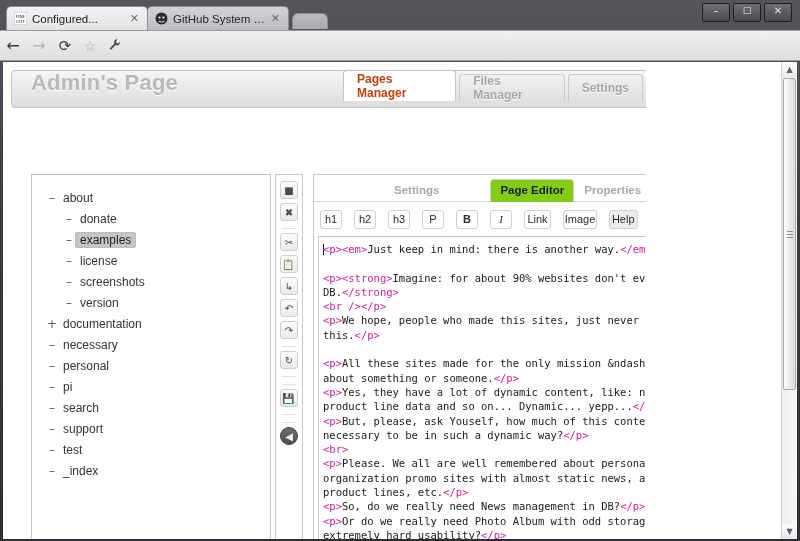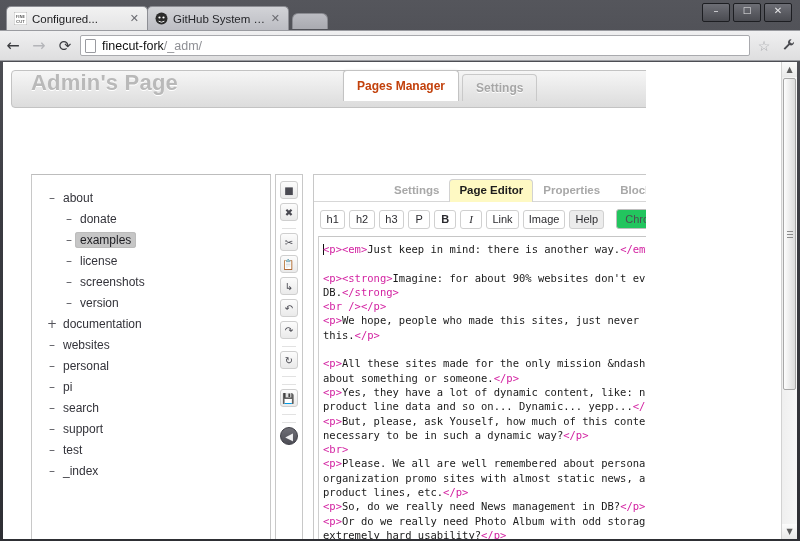--- a/index.html
+++ b/index.html
@@ -156,22 +156,22 @@
   .edit-panel{
     position:absolute;left:310px;top:112px;width:450px;height:419px;
     background:#fff;border:1px solid #c8c8c8;box-sizing:border-box;overflow:hidden;
   }
   .subtabs{display:flex;align-items:flex-end;height:26px;padding-left:70px;border-bottom:1px solid #d7d7d7;}
   .stab{
     font-size:11.5px;padding:4px 9px 5px;box-sizing:border-box;
     border:1px solid transparent;border-bottom:none;border-radius:4px 4px 0 0;
   }
   .stab.idle{color:#a8a8a8;font-weight:bold;}
-  .stab.active{color:#1c1c1c;font-weight:bold;background:#fef9c3;border-color:#d2d2d2;margin-bottom:-1px;padding-bottom:6px;}
-  .fmtbar{display:flex;align-items:center;gap:4px;padding:7px 0 7px 6px;}
+  .stab.active{color:#1c1c1c;font-weight:bold;background:#84cc16;border-color:#d2d2d2;margin-bottom:-1px;padding-bottom:6px;margin-left:41px;}
+  .fmtbar{display:flex;align-items:center;gap:12px;padding:7px 0 7px 6px;}
   .fbtn{
     min-width:22px;height:19px;padding:0 6px;box-sizing:border-box;
     border:1px solid #d0d0d0;border-radius:3px;background:#fff;
     font-size:11px;color:#2c2c30;display:flex;align-items:center;justify-content:center;
   }
   .fbtn.pressed{background:#ececec;}
   .fbtn.bold{font-weight:bold;}
   .fbtn.ital{font-style:italic;font-family:"Liberation Serif",serif;}
   .selwrap{
     margin-left:8px;width:156px;height:20px;box-sizing:border-box;
@@ -253,43 +253,42 @@
       <div class="wc">
           <span class="glyph">✕</span>
         </div>
     </div>
   </div>
 
   <div class="toolbar">
     <div class="navbtn">←</div>
     <div class="navbtn dim">→</div>
     <div class="navbtn reload">⟳</div>
-    <div class="omnibox">
-      <span class="pageicon"></span>
-      <span class="urltext"><span>finecut-fork</span><span class="dim">/_adm/</span></span>
-    </div>
     <div class="star">☆</div>
     <div class="wrench">
       <svg width="13" height="13" viewBox="0 0 13 13">
         <path d="M9.6 1.4a3 3 0 0 0-3.3 4.3L1.6 10.4l1.4 1.4 4.7-4.7a3 3 0 0 0 4.2-3.4L10.3 5.5 8.6 4.9 8 3.2z" fill="#4a4b50"></path>
       </svg>
     </div>
   </div>
 
   <div class="viewport">
     <div class="pagearea">
 
       <div class="adminhead"></div>
       <div class="adminlogo">Admin's Page</div>
 
       <div class="maintabs">
         <div class="mtab active">
             <span>Pages Manager</span>
           </div>
         <div class="mtab idle">
+            <span>Files Manager</span>
+          </div>
+        <div class="mtab idle">
             <span>Settings</span>
           </div>
       </div>
 
       <div class="tree-panel">
         <div class="tree">
           <div class="tnode lvl0">
               <span class="toggle">–</span>
               <span class="tname">about</span>
             </div>
@@ -312,21 +311,21 @@
           <div class="tnode lvl1">
               <span class="toggle">–</span>
               <span class="tname">version</span>
             </div>
           <div class="tnode lvl0">
               <span class="toggle">+</span>
               <span class="tname">documentation</span>
             </div>
           <div class="tnode lvl0">
               <span class="toggle">–</span>
-              <span class="tname">websites</span>
+              <span class="tname">necessary</span>
             </div>
           <div class="tnode lvl0">
               <span class="toggle">–</span>
               <span class="tname">personal</span>
             </div>
           <div class="tnode lvl0">
               <span class="toggle">–</span>
               <span class="tname">pi</span>
             </div>
           <div class="tnode lvl0">

